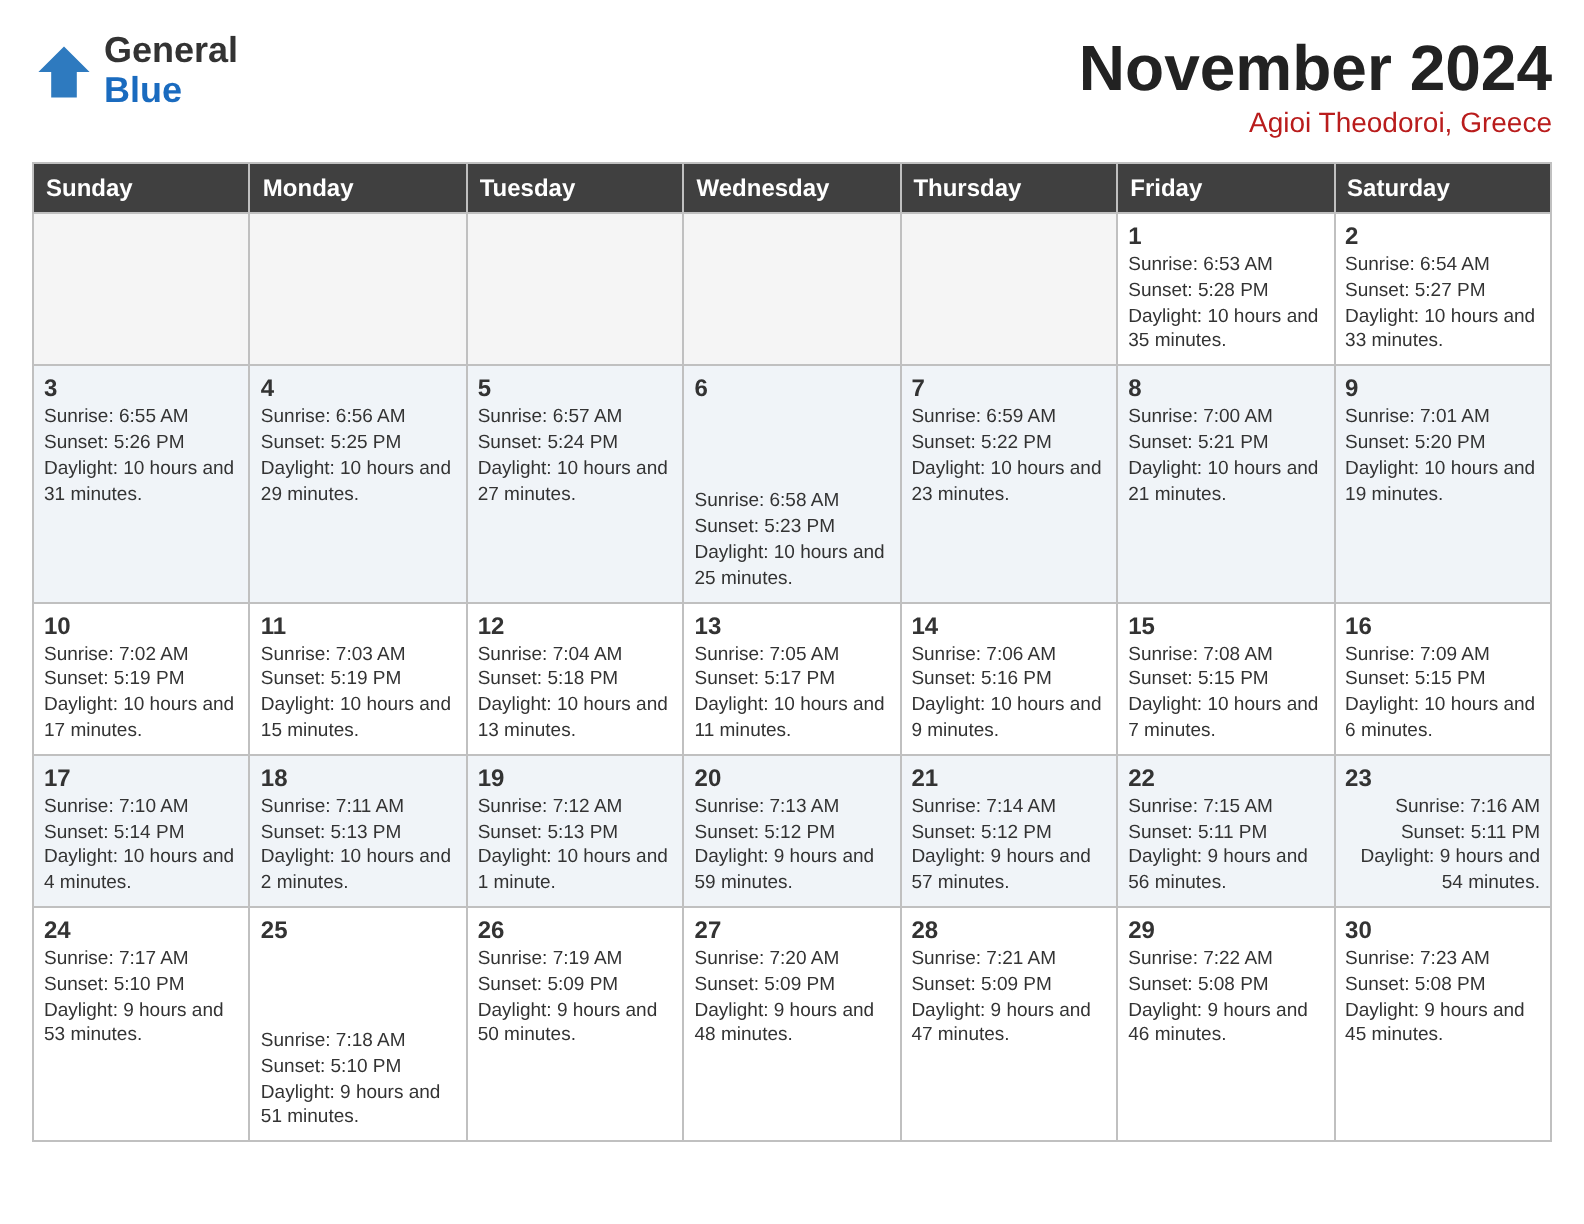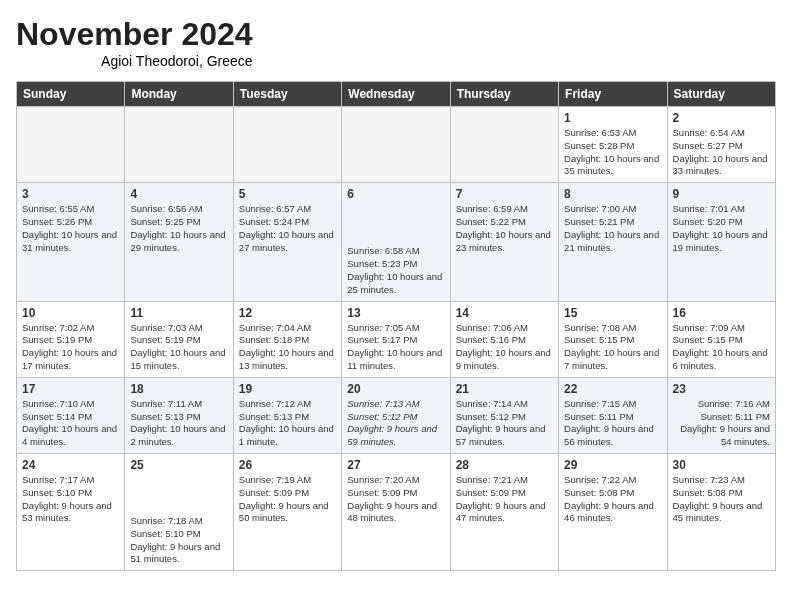--- a/index.html
+++ b/index.html
@@ -35,21 +35,21 @@
     .title-block {
       text-align: right;
     }
     .month-year {
       font-size: 32px;
       font-weight: bold;
       color: #222;
     }
     .location {
       font-size: 14px;
-      color: #000000;
+      color: #b91c1c;
     }
     .calendar {
       width: 100%;
       border-collapse: collapse;
     }
     .calendar th {
       background-color: #404040;
       color: #fff;
       font-size: 12px;
       font-weight: bold;
@@ -91,20 +91,29 @@
     .row-week1 td:not(.empty) { background: #fff; }
     .row-week2 td:not(.empty) { background: #e8eef4; }
     .row-week3 td:not(.empty) { background: #fff; }
     .row-week4 td:not(.empty) { background: #e8eef4; }
     .row-week5 td:not(.empty) { background: #fff; }
   </style>
 </head>
 <body>
 
 <div class="header">
+  <div class="logo">
+    <svg class="logo-icon" viewBox="0 0 40 40" xmlns="http://www.w3.org/2000/svg">
+      <polygon points="20,4 36,20 28,20 28,36 12,36 12,20 4,20" fill="#2e7abf"></polygon>
+    </svg>
+    <div class="logo-text">
+      <span class="general">General</span><br>
+      <span class="blue">Blue</span>
+    </div>
+  </div>
   <div class="title-block">
     <div class="month-year">November 2024</div>
     <div class="location">Agioi Theodoroi, Greece</div>
   </div>
 </div>
 
 <table class="calendar">
   <thead>
     <tr>
       <th>Sunday</th>
@@ -238,21 +247,21 @@
 Daylight: 10 hours and 2 minutes.</div>
         </td>
         <td>
           <span class="day-number">19</span>
           <div class="day-info" style="white-space: pre-line;">Sunrise: 7:12 AM
 Sunset: 5:13 PM
 Daylight: 10 hours and 1 minute.</div>
         </td>
         <td>
           <span class="day-number">20</span>
-          <div class="day-info" style="white-space: pre-line; font-style: italic;">Sunrise: 7:13 AM
+          <div class="day-info" style="white-space: pre-line;">Sunrise: 7:13 AM
 Sunset: 5:12 PM
 Daylight: 9 hours and 59 minutes.</div>
         </td>
         <td>
           <span class="day-number">21</span>
           <div class="day-info" style="white-space: pre-line;">Sunrise: 7:14 AM
 Sunset: 5:12 PM
 Daylight: 9 hours and 57 minutes.</div>
         </td>
         <td>

